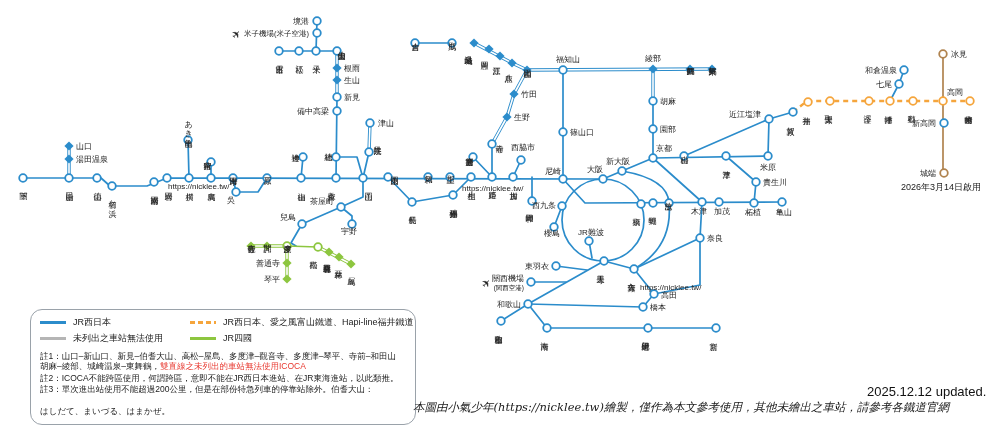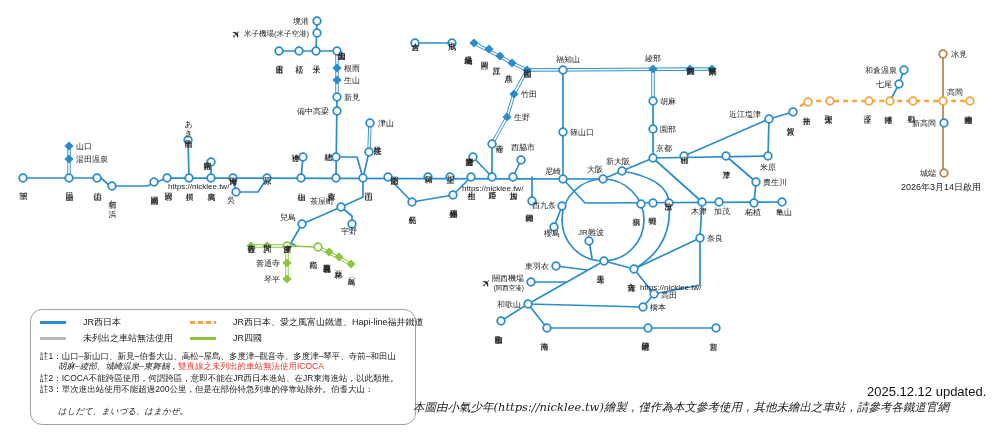--- a/index.html
+++ b/index.html
@@ -5,28 +5,28 @@
   html,body{margin:0;padding:0;background:#fff;}
   .stage{position:relative;width:1000px;height:433px;background:#fff;overflow:hidden;
          font-family:"Liberation Sans",sans-serif;}
   svg{position:absolute;left:0;top:0;}
   svg text{font-family:"Liberation Sans",sans-serif;fill:#222;}
   svg text.v{writing-mode:vertical-rl;text-orientation:upright;}
   .legend{position:absolute;left:30px;top:309px;width:386px;height:116px;border:1.5px solid #9aa2aa;
           border-radius:12px;background:#fff;font-size:8.5px;color:#222;padding:7px 9px 0 9px;
           box-sizing:border-box;line-height:1.25;}
   .lg-rows{display:grid;grid-template-columns:150px 1fr;row-gap:5px;margin-bottom:6px;}
-  .lg-item{display:flex;align-items:center;gap:17px;font-size:9px;white-space:nowrap;}
+  .lg-item{display:flex;align-items:center;gap:7px;font-size:9px;white-space:nowrap;}
   .sw{width:26px;height:3px;flex:none;}
   .sw-jrwest{background:#2b8ccb;}
   .sw-ir{background:repeating-linear-gradient(90deg,#f5a53c 0 5px,rgba(0,0,0,0) 5px 8px);}
   .sw-gray{background:#b5b5b5;}
   .sw-green{background:#8dc63f;}
   .note{margin-top:1px;}
-  .ind{margin-left:18px;font-style:italic;}
+  .ind{}
   .red{color:#e8382f;}
   .updated{position:absolute;left:867px;top:384px;font-size:13px;color:#111;}
   .attribution{position:absolute;left:413px;top:400px;font-size:11.5px;color:#1a1a1a;
                font-family:"DejaVu Serif",serif;font-style:italic;white-space:nowrap;}
 </style>
 </head>
 <body>
 
 <div class="stage">
   <svg viewBox="0 0 1000 433" width="1000" height="433">

